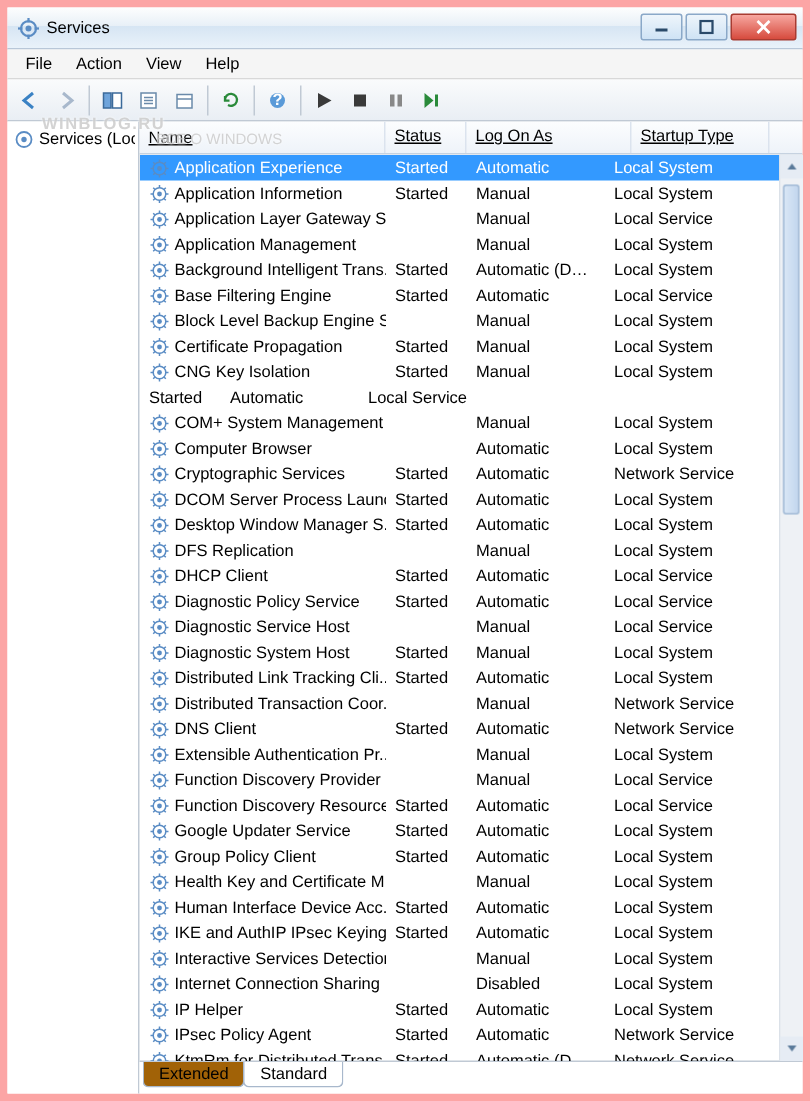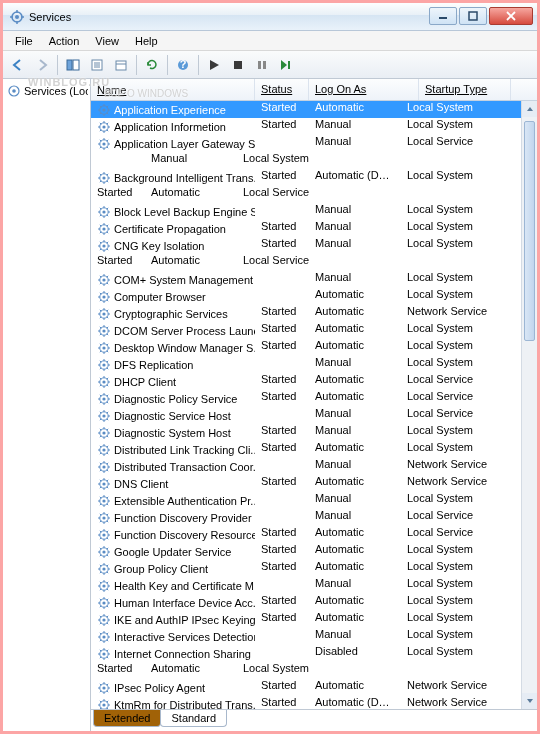--- a/index.html
+++ b/index.html
@@ -1,18 +1,18 @@
 <!DOCTYPE html>
 <html><head>
 <meta charset="utf-8">
 <style>
 * { margin: 0; padding: 0; box-sizing: border-box; font-family: "Segoe UI", Tahoma, sans-serif; font-size: 11px; }
 body { background: #fff; width: 540px; height: 734px; overflow: hidden; position: relative; }
 
-.window { width: 540px; height: 734px; border: 3px solid #fca5a5; display: flex; flex-direction: column; background: #fff; }
+.window { width: 540px; height: 734px; border: 5px solid #fca5a5; display: flex; flex-direction: column; background: #fff; }
 
 .titlebar { height: 28px; background: linear-gradient(#fdfefe, #e8f0f7 45%, #d6e5f3 46%, #e9f2fa); display: flex; align-items: center; padding-left: 6px; border-bottom: 1px solid #b8c7d8; }
 .titlebar .icon { width: 16px; height: 16px; margin-right: 4px; display:flex;align-items:center;justify-content:center; }
 .titlebar .title { flex: 1; color: #000; }
 .win-buttons { display: flex; height: 20px; margin-right: 4px; }
 .win-btn { width: 28px; height: 18px; margin-left: 2px; border: 1px solid #8aa8c8; border-radius: 2px; display:flex;align-items:center;justify-content:center; background: linear-gradient(#eef5fb,#cfe3f5); }
 .win-btn.close { background: linear-gradient(#f7a7a0,#d64b3e); width: 44px; border-color:#a83b31; }
 .win-btn svg { display:block; }
 
 .menubar { height: 20px; display: flex; align-items: center; padding: 0 4px; border-bottom: 1px solid #d8d8d8; background:#f5f5f5; }
@@ -24,21 +24,21 @@
 
 .body { flex:1; display:flex; min-height:0; }
 .tree { width: 88px; border-right: 1px solid #c0c9d4; padding: 4px 2px; background:#fff; }
 .tree-item { display:flex; align-items:center; gap:3px; padding:1px 2px; white-space:nowrap; overflow:hidden; }
 
 .main { flex:1; display:flex; flex-direction:column; min-width:0; }
 .list-wrap { flex:1; overflow:hidden; position:relative;text-decoration:underline; }
 .list-header { display:flex; background: linear-gradient(#fcfdfe,#eef3f9); border-bottom:1px solid #c6d2e0; height:22px; }
 .list-header .col { padding:4px 6px; border-right:1px solid #dbe3ee; color:#000; }
 .list-body { position:absolute; top:22px; left:0; right:0; bottom:0; overflow-y:auto; overflow-x:hidden; }
-.row { display:flex; height:17px; }
+.row { display:flex; height:17px; align-items:center; }
 .row.sel { background:#3399ff; color:#fff; }
 .row .cell { padding:0 6px; white-space:nowrap; overflow:hidden; text-overflow:ellipsis; }
 .col-name { width: 164px; display:flex; align-items:center; gap:3px; }
 .col-status { width: 54px; }
 .col-startup { width: 92px; }
 .col-logon { width: 110px; }
 
 .svc-icon { width:14px; height:14px; flex:0 0 14px; display:flex;align-items:center;justify-content:center; }
 
 .tabs { height: 22px; display:flex; align-items:flex-start; padding-left:2px; border-top:1px solid #c0c9d4; background:#fff; }
@@ -262,20 +262,39 @@
                     </g>
                   </svg>
                 </span>
                 <span>Application Layer Gateway S...</span>
               </div>
               <div class="cell col-status"></div>
               <div class="cell col-startup">Manual</div>
               <div class="cell col-logon">Local Service</div>
             </div>
             <div class="row">
+              <div class="cell col-name">
+                <span class="svc-icon">
+                  <svg width="14" height="14" viewBox="0 0 14 14">
+                    <circle cx="7" cy="7" r="4.2" fill="none" stroke="#5a8cc4" stroke-width="1"></circle>
+                    <circle cx="7" cy="7" r="1.6" fill="#5a8cc4"></circle>
+                    <g stroke="#5a8cc4" stroke-width="1">
+                      <line x1="7" y1="1" x2="7" y2="3"></line>
+                      <line x1="7" y1="11" x2="7" y2="13"></line>
+                      <line x1="1" y1="7" x2="3" y2="7"></line>
+                      <line x1="11" y1="7" x2="13" y2="7"></line>
+                      <line x1="2.8" y1="2.8" x2="4.2" y2="4.2"></line>
+                      <line x1="9.8" y1="9.8" x2="11.2" y2="11.2"></line>
+                      <line x1="11.2" y1="2.8" x2="9.8" y2="4.2"></line>
+                      <line x1="4.2" y1="9.8" x2="2.8" y2="11.2"></line>
+                    </g>
+                  </svg>
+                </span>
+                <span>Application Management</span>
+              </div>
               <div class="cell col-status"></div>
               <div class="cell col-startup">Manual</div>
               <div class="cell col-logon">Local System</div>
             </div>
             <div class="row">
               <div class="cell col-name">
                 <span class="svc-icon">
                   <svg width="14" height="14" viewBox="0 0 14 14">
                     <circle cx="7" cy="7" r="4.2" fill="none" stroke="#5a8cc4" stroke-width="1"></circle>
                     <circle cx="7" cy="7" r="1.6" fill="#5a8cc4"></circle>
@@ -291,20 +310,39 @@
                     </g>
                   </svg>
                 </span>
                 <span>Background Intelligent Trans...</span>
               </div>
               <div class="cell col-status">Started</div>
               <div class="cell col-startup">Automatic (Del...</div>
               <div class="cell col-logon">Local System</div>
             </div>
             <div class="row">
+              <div class="cell col-name">
+                <span class="svc-icon">
+                  <svg width="14" height="14" viewBox="0 0 14 14">
+                    <circle cx="7" cy="7" r="4.2" fill="none" stroke="#5a8cc4" stroke-width="1"></circle>
+                    <circle cx="7" cy="7" r="1.6" fill="#5a8cc4"></circle>
+                    <g stroke="#5a8cc4" stroke-width="1">
+                      <line x1="7" y1="1" x2="7" y2="3"></line>
+                      <line x1="7" y1="11" x2="7" y2="13"></line>
+                      <line x1="1" y1="7" x2="3" y2="7"></line>
+                      <line x1="11" y1="7" x2="13" y2="7"></line>
+                      <line x1="2.8" y1="2.8" x2="4.2" y2="4.2"></line>
+                      <line x1="9.8" y1="9.8" x2="11.2" y2="11.2"></line>
+                      <line x1="11.2" y1="2.8" x2="9.8" y2="4.2"></line>
+                      <line x1="4.2" y1="9.8" x2="2.8" y2="11.2"></line>
+                    </g>
+                  </svg>
+                </span>
+                <span>Base Filtering Engine</span>
+              </div>
               <div class="cell col-status">Started</div>
               <div class="cell col-startup">Automatic</div>
               <div class="cell col-logon">Local Service</div>
             </div>
             <div class="row">
               <div class="cell col-name">
                 <span class="svc-icon">
                   <svg width="14" height="14" viewBox="0 0 14 14">
                     <circle cx="7" cy="7" r="4.2" fill="none" stroke="#5a8cc4" stroke-width="1"></circle>
                     <circle cx="7" cy="7" r="1.6" fill="#5a8cc4"></circle>
@@ -925,20 +963,39 @@
                     </g>
                   </svg>
                 </span>
                 <span>Internet Connection Sharing ...</span>
               </div>
               <div class="cell col-status"></div>
               <div class="cell col-startup">Disabled</div>
               <div class="cell col-logon">Local System</div>
             </div>
             <div class="row">
+              <div class="cell col-name">
+                <span class="svc-icon">
+                  <svg width="14" height="14" viewBox="0 0 14 14">
+                    <circle cx="7" cy="7" r="4.2" fill="none" stroke="#5a8cc4" stroke-width="1"></circle>
+                    <circle cx="7" cy="7" r="1.6" fill="#5a8cc4"></circle>
+                    <g stroke="#5a8cc4" stroke-width="1">
+                      <line x1="7" y1="1" x2="7" y2="3"></line>
+                      <line x1="7" y1="11" x2="7" y2="13"></line>
+                      <line x1="1" y1="7" x2="3" y2="7"></line>
+                      <line x1="11" y1="7" x2="13" y2="7"></line>
+                      <line x1="2.8" y1="2.8" x2="4.2" y2="4.2"></line>
+                      <line x1="9.8" y1="9.8" x2="11.2" y2="11.2"></line>
+                      <line x1="11.2" y1="2.8" x2="9.8" y2="4.2"></line>
+                      <line x1="4.2" y1="9.8" x2="2.8" y2="11.2"></line>
+                    </g>
+                  </svg>
+                </span>
+                <span>IP Helper</span>
+              </div>
               <div class="cell col-status">Started</div>
               <div class="cell col-startup">Automatic</div>
               <div class="cell col-logon">Local System</div>
             </div>
             <div class="row">
               <div class="cell col-name">
                 <span class="svc-icon">
                   <svg width="14" height="14" viewBox="0 0 14 14">
                     <circle cx="7" cy="7" r="4.2" fill="none" stroke="#5a8cc4" stroke-width="1"></circle>
                     <circle cx="7" cy="7" r="1.6" fill="#5a8cc4"></circle>

